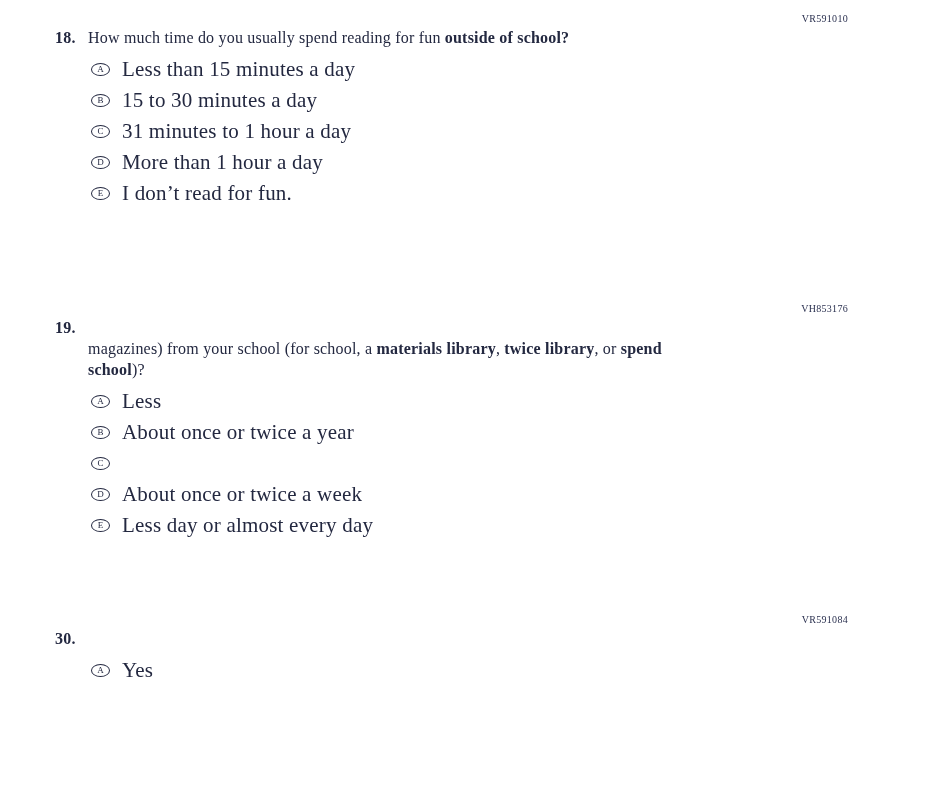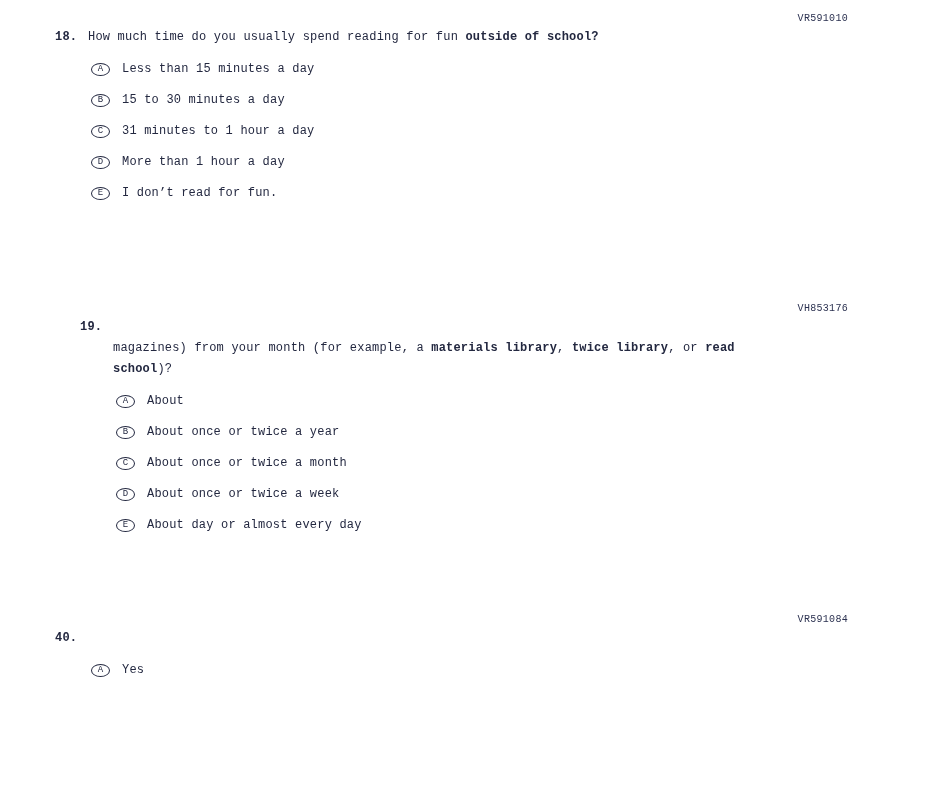--- a/index.html
+++ b/index.html
@@ -6,38 +6,37 @@
   body {
     font-family: "Liberation Serif", "DejaVu Serif", serif;
     color: #232840;
   }
   .page {
     position: relative;
     width: 928px;
     height: 691px;
     background: #ffffff;
     overflow: hidden;
-    font-family: Liberation Mono, monospace;
   }
   .question { position: absolute; left: 55px; right: 80px; }
   #question-18 { top: 13px; }
-  #question-19 { top: 303px; margin-left: 25px; }
+  #question-19 { top: 303px; }
   #question-20 { top: 614px; }
 
   .q-code {
     text-align: right;
     font-size: 10px;
     line-height: 11px;
     letter-spacing: 0.3px;
     color: #2b3150;
     margin-bottom: 3px;
   }
   .q-row {
     display: flex;
-    font-size: 12px;
+    font-size: 16px;
     line-height: 21px;
     letter-spacing: 0.2px;
   }
   .q-num { flex: 0 0 33px; font-weight: bold; }
   .q-text span.bold { font-weight: bold; }
 
   .options {
     list-style: none;
     margin: 13px 0 0 36px;
     padding: 0;
@@ -61,21 +60,21 @@
     justify-content: center;
     cursor: pointer;
     background: #ffffff;
   }
   .bubble-letter {
     font-size: 9px;
     line-height: 1;
     color: #232840;
     transform: translateY(-0.5px);
   }
-  .option-label { font-size: 12px; letter-spacing: 0.2px; white-space: nowrap; text-align: center; }
+  .option-label { font-size: 21px; letter-spacing: 0.2px; white-space: nowrap; text-align: center; }
 </style>
 </head>
 <body>
 
 <div class="page">
 
   <section class="question" id="question-18">
     <div class="q-code">VR591010</div>
     <div class="q-row">
       <span class="q-num">18.</span>
@@ -112,60 +111,59 @@
           </span>
         <span class="option-label">I don’t read for fun.</span>
       </li>
     </ul>
   </section>
 
   <section class="question" id="question-19">
     <div class="q-code">VH853176</div>
     <div class="q-row">
       <span class="q-num">19.</span>
-      <span class="q-text"><br><span>magazines) from your month (for example, a </span><span class="bold">materials library</span><span>, </span><span class="bold">twice library</span><span>, or </span><span class="bold">read</span><br><span class="bold">school</span><span>)?</span></span>
+      <span class="q-text"><br><span>magazines) from your school (for school, a </span><span class="bold">materials library</span><span>, </span><span class="bold">twice library</span><span>, or </span><span class="bold">spend</span><br><span class="bold">school</span><span>)?</span></span>
     </div>
     <ul class="options">
       <li class="option">
         <span class="bubble">
             <span class="bubble-letter">A</span>
           </span>
-        <span class="option-label">About</span>
+        <span class="option-label">Less</span>
       </li>
       <li class="option">
         <span class="bubble">
             <span class="bubble-letter">B</span>
           </span>
         <span class="option-label">About once or twice a year</span>
       </li>
       <li class="option">
         <span class="bubble">
             <span class="bubble-letter">C</span>
           </span>
-        <span class="option-label">About once or twice a month</span>
       </li>
       <li class="option">
         <span class="bubble">
             <span class="bubble-letter">D</span>
           </span>
         <span class="option-label">About once or twice a week</span>
       </li>
       <li class="option">
         <span class="bubble">
             <span class="bubble-letter">E</span>
           </span>
-        <span class="option-label">About day or almost every day</span>
+        <span class="option-label">Less day or almost every day</span>
       </li>
     </ul>
   </section>
 
   <section class="question" id="question-20">
     <div class="q-code">VR591084</div>
     <div class="q-row">
-      <span class="q-num">40.</span>
+      <span class="q-num">30.</span>
     </div>
     <ul class="options">
       <li class="option">
         <span class="bubble">
             <span class="bubble-letter">A</span>
           </span>
         <span class="option-label">Yes</span>
       </li>
       <li class="option">
         <span class="bubble">

